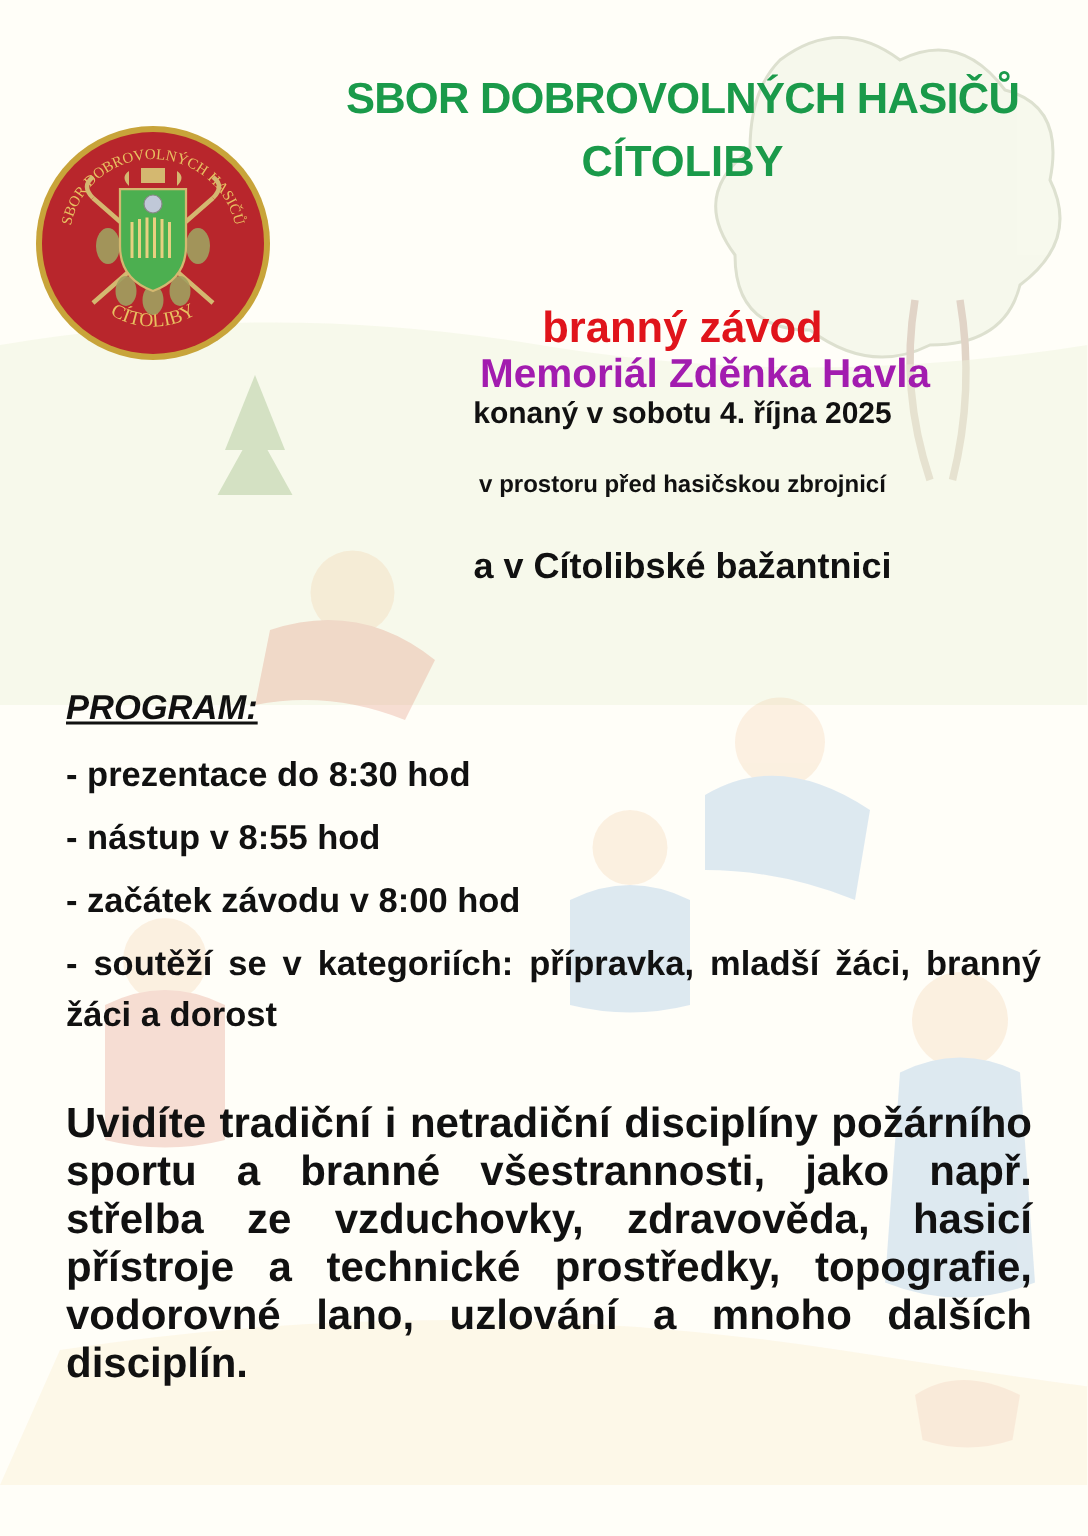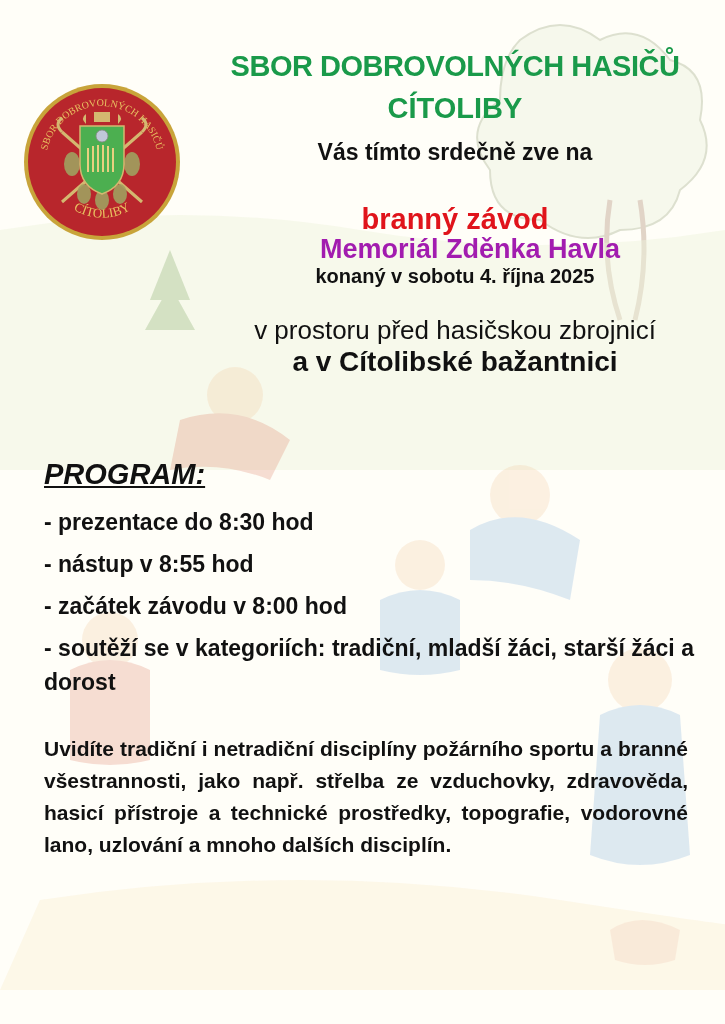--- a/index.html
+++ b/index.html
@@ -15,29 +15,29 @@
 
   .logo { position: absolute; left: 22px; top: 82px; width: 160px; height: 160px; }
 
   .header { position: absolute; left: 195px; width: 520px; text-align: center; }
   .org1 { top: 50px; font-size: 29px; font-weight: bold; color: #1a9a4a; letter-spacing: -0.5px; }
   .org2 { top: 92px; font-size: 29px; font-weight: bold; color: #1a9a4a; }
   .invite { top: 139px; font-size: 23px; font-weight: bold; color: #111; }
   .event1 { top: 177px; font-size: 29px; font-weight: bold; color: #e0141b; margin-top: 26px; }
   .event2 { top: 234px; font-size: 27px; font-weight: bold; color: #a21caf; left: 260px; width: 420px; }
   .date { top: 265px; font-size: 20px; font-weight: bold; color: #111; left: 215px; width: 480px; }
-  .place1 { top: 315px; font-size: 26px; font-weight: normal; color: #111; left: 215px; width: 480px; }
-  .place2 { top: 346px; font-size: 28px; font-weight: bold; color: #111; left: 215px; width: 480px; }
+  .place1 { top: 315px; font-size: 16px; font-weight: bold; color: #111; left: 215px; width: 480px; }
+  .place2 { top: 364px; font-size: 24px; font-weight: bold; color: #111; left: 215px; width: 480px; }
 
   .program { position: absolute; left: 44px; top: 458px; width: 650px; }
-  .program-title { font-size: 29px; font-weight: bold; font-style: italic; text-decoration: underline; margin-bottom: 10px; }
+  .program-title { font-size: 23px; font-weight: bold; font-style: italic; text-decoration: underline; margin-bottom: 10px; }
   .program-item { font-size: 23px; font-weight: bold; line-height: 42px; }
   .program-item.wrap { line-height: 34px; text-align: justify; text-align-last: left; margin-top: 4px; }
 
-  .desc { position: absolute; left: 44px; top: 733px; width: 644px; font-size: 21px; font-weight: bold; line-height: 32px; text-align: justify; }
+  .desc { position: absolute; left: 44px; top: 733px; width: 644px; font-size: 28px; font-weight: bold; line-height: 32px; text-align: justify; }
 </style>
 </head>
 <body>
 
 <svg class="bg-art" width="725" height="1024" viewBox="0 0 725 1024">
 
   <g opacity="0.25" fill="none" stroke="#7a8a5a" stroke-width="2">
     <path d="M520 40 q40 -30 80 0 q40 -20 70 20 q40 10 30 60 q20 40 -20 70 q-10 40 -60 40 q-40 20 -80 -10 q-50 0 -50 -50 q-30 -40 10 -70 q0 -40 20 -60z" fill="#dfe9cc"></path>
     <path d="M610 200 q-10 60 10 120 M640 200 q10 60 -5 120" stroke="#8a5a3a" stroke-width="5"></path>
   </g>
@@ -95,29 +95,28 @@
 
     <path d="M58 44 h44 v38 q0 22 -22 30 q-22 -8 -22 -30z" fill="#4caf50" stroke="#d4b870" stroke-width="1.5"></path>
     <circle cx="80" cy="54" r="6" fill="#c0c8d8" stroke="#888" stroke-width="0.8"></circle>
     <g stroke="#e8d080" stroke-width="2">
       <path d="M66 66 v24 M71 64 v26 M76 63 v27 M81 63 v27 M86 64 v26 M91 66 v24"></path>
     </g>
   </svg>
 
   <div class="header org1">SBOR DOBROVOLNÝCH HASIČŮ</div>
   <div class="header org2">CÍTOLIBY</div>
-  <div class="header invite">Vás tímto srdečně zve na</div>
   <div class="header event1">branný závod</div>
   <div class="header event2">Memoriál Zděnka Havla</div>
   <div class="header date">konaný v sobotu 4. října 2025</div>
   <div class="header place1">v prostoru před hasičskou zbrojnicí</div>
   <div class="header place2">a v Cítolibské bažantnici</div>
 
   <div class="program">
     <div class="program-title">PROGRAM:</div>
     <div class="program-item">- prezentace do 8:30 hod</div>
     <div class="program-item">- nástup v 8:55 hod</div>
     <div class="program-item">- začátek závodu v 8:00 hod</div>
-    <div class="program-item wrap">-  soutěží  se  v kategoriích:  tradiční,  mladší  žáci,  starší žáci a dorost</div>
+    <div class="program-item wrap">-  soutěží  se  v kategoriích:  přípravka,  mladší  žáci,  branný žáci a dorost</div>
   </div>
 
   <div class="desc">Uvidíte tradiční i netradiční disciplíny požárního sportu a branné všestrannosti, jako např. střelba ze vzduchovky, zdravověda, hasicí přístroje a technické prostředky, topografie, vodorovné lano, uzlování a mnoho dalších disciplín.</div>
 </div>
 
 </body></html>

